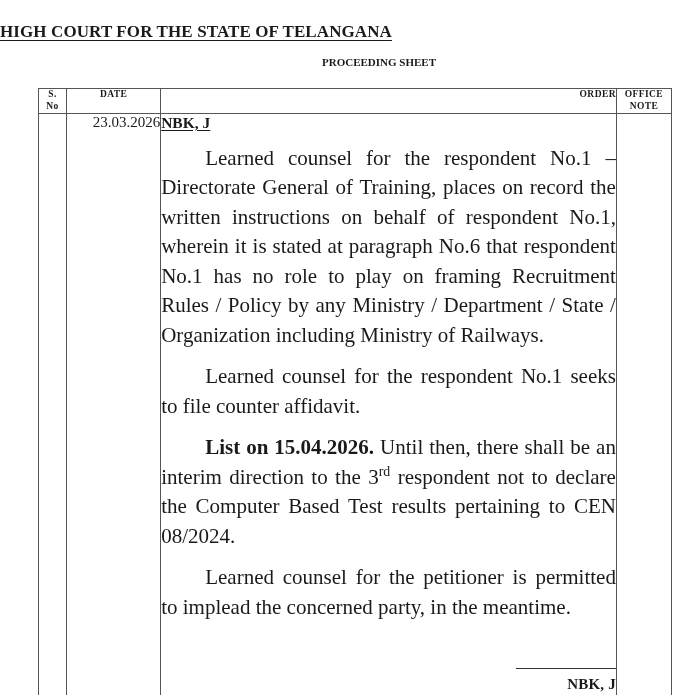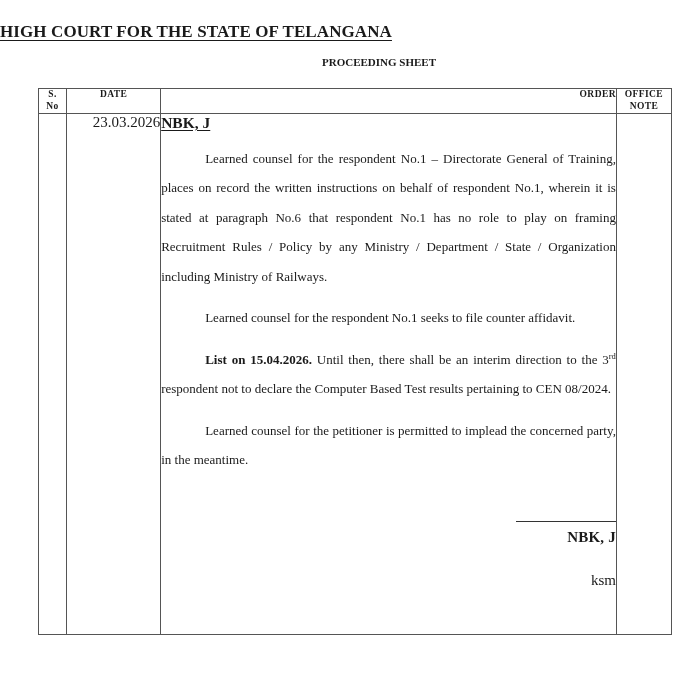--- a/index.html
+++ b/index.html
@@ -101,21 +101,21 @@
     display: inline-block;
     margin-bottom: 12px;
   }
 
   p.body-para {
     margin: 0 0 0 0;
     text-align: justify;
     text-justify: inter-word;
     text-indent: 44px;
     line-height: 29.5px;
-    font-size: 13px;
+    font-size: 21px;
   }
   p.body-para + p.body-para { margin-top: 12px; }
 
   .bold { font-weight: bold; }
   sup.ordinal { font-size: 0.66em; vertical-align: super; line-height: 0; }
 
   .sig-block {
     margin-top: 36px;
     text-align: right;
   }

